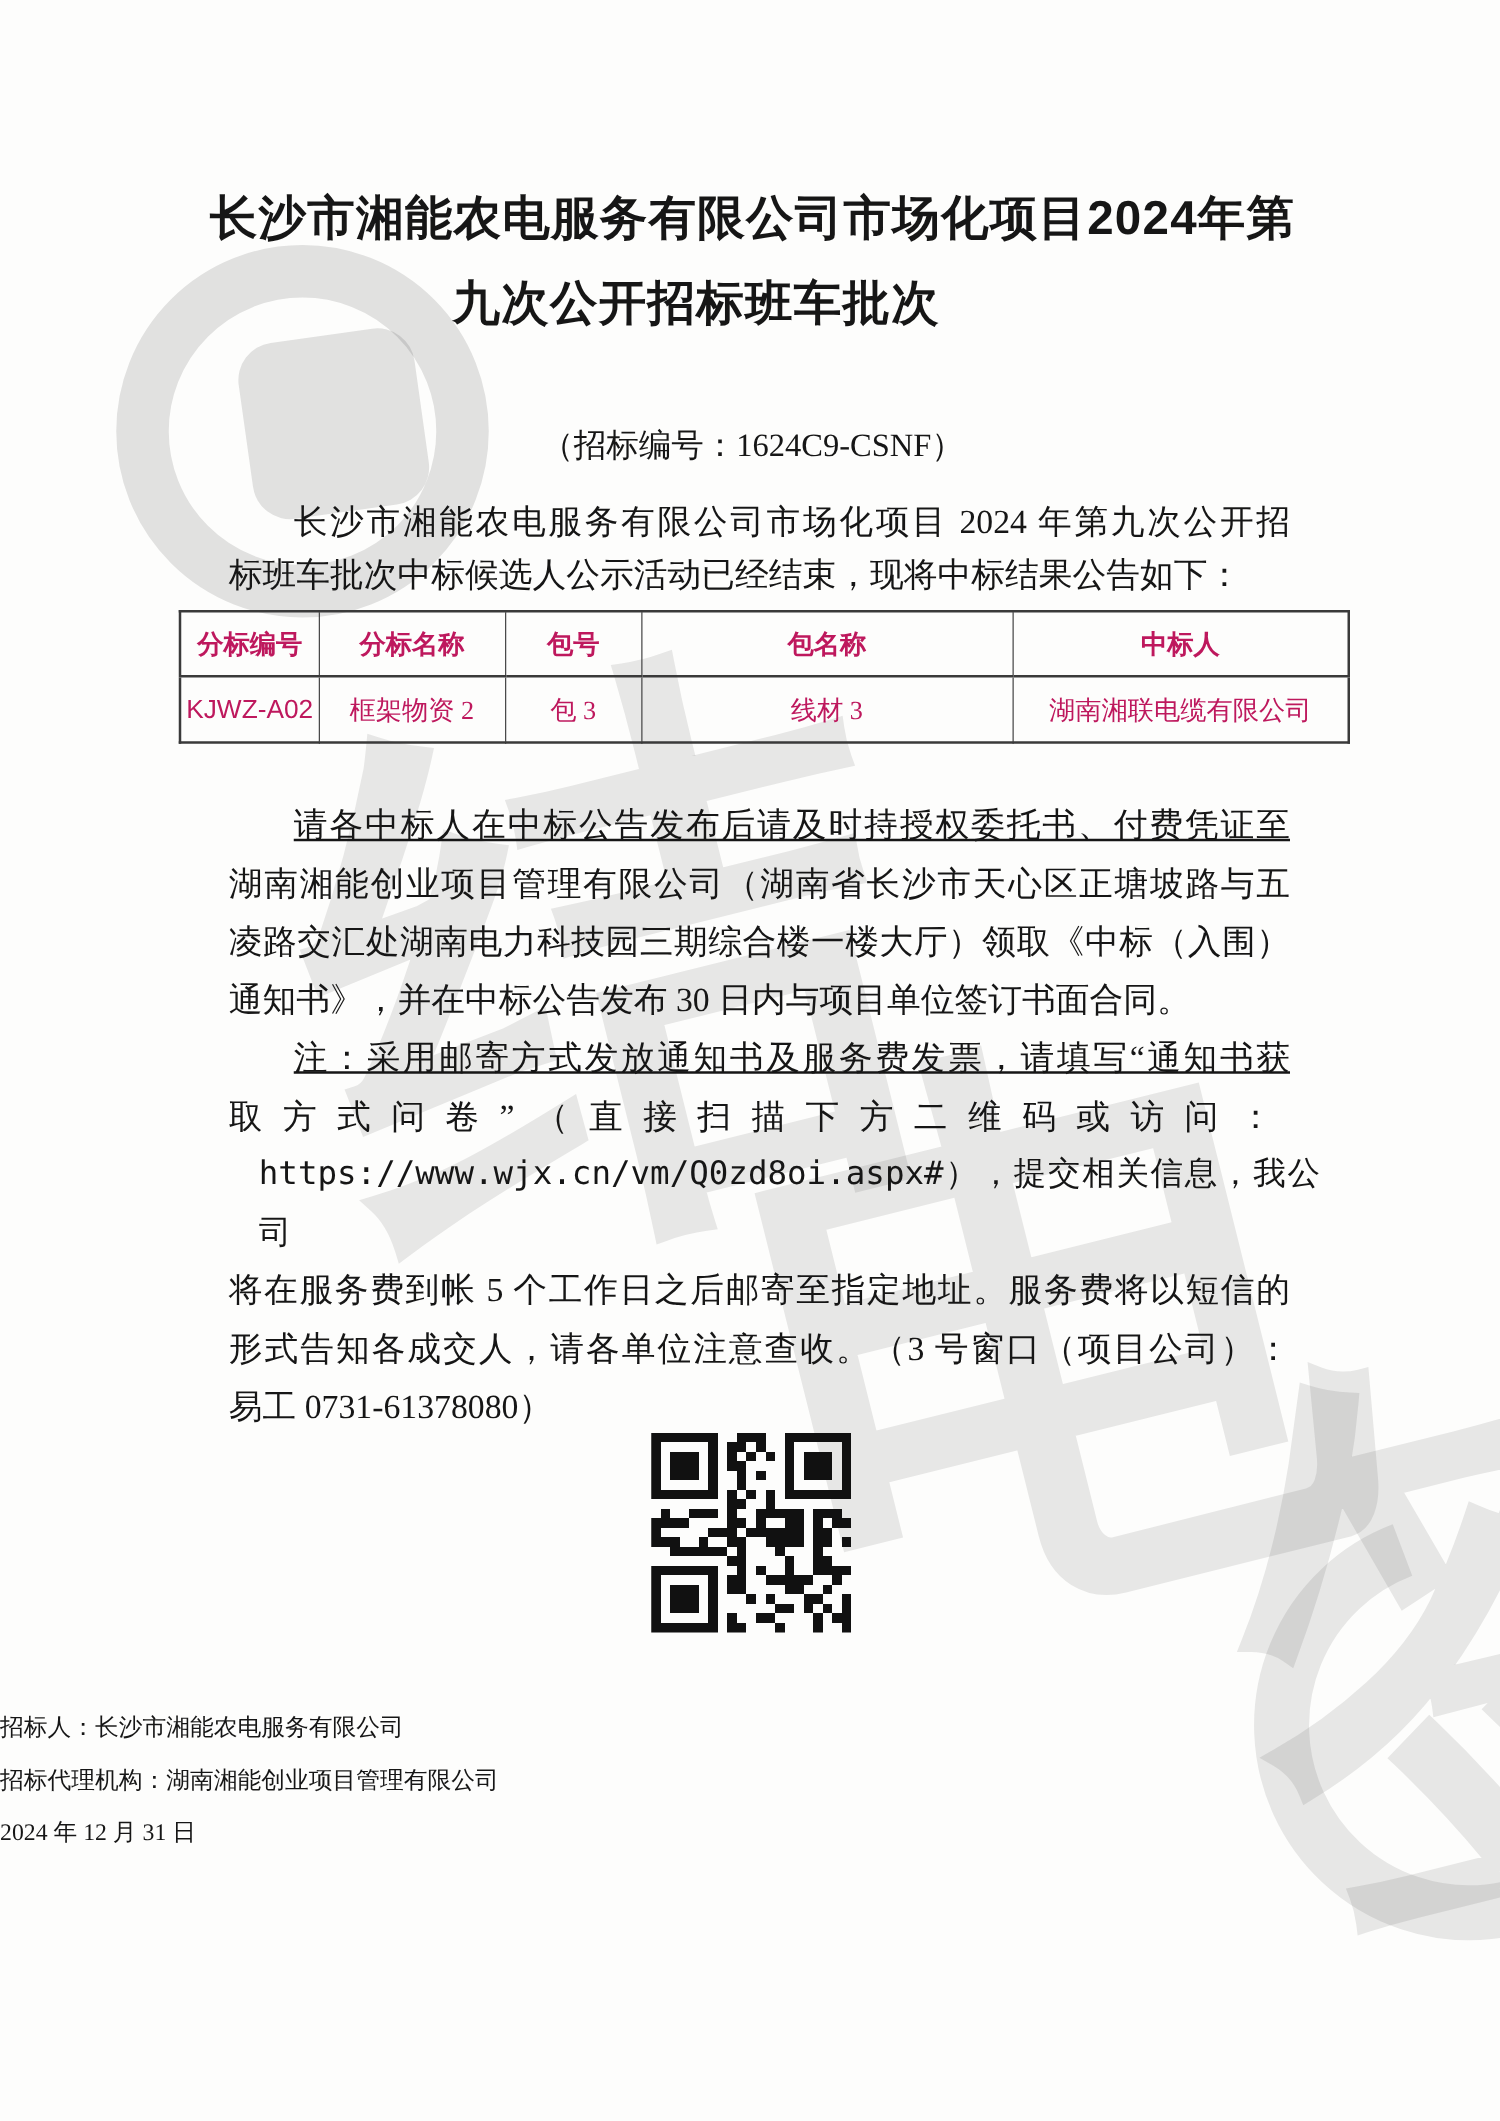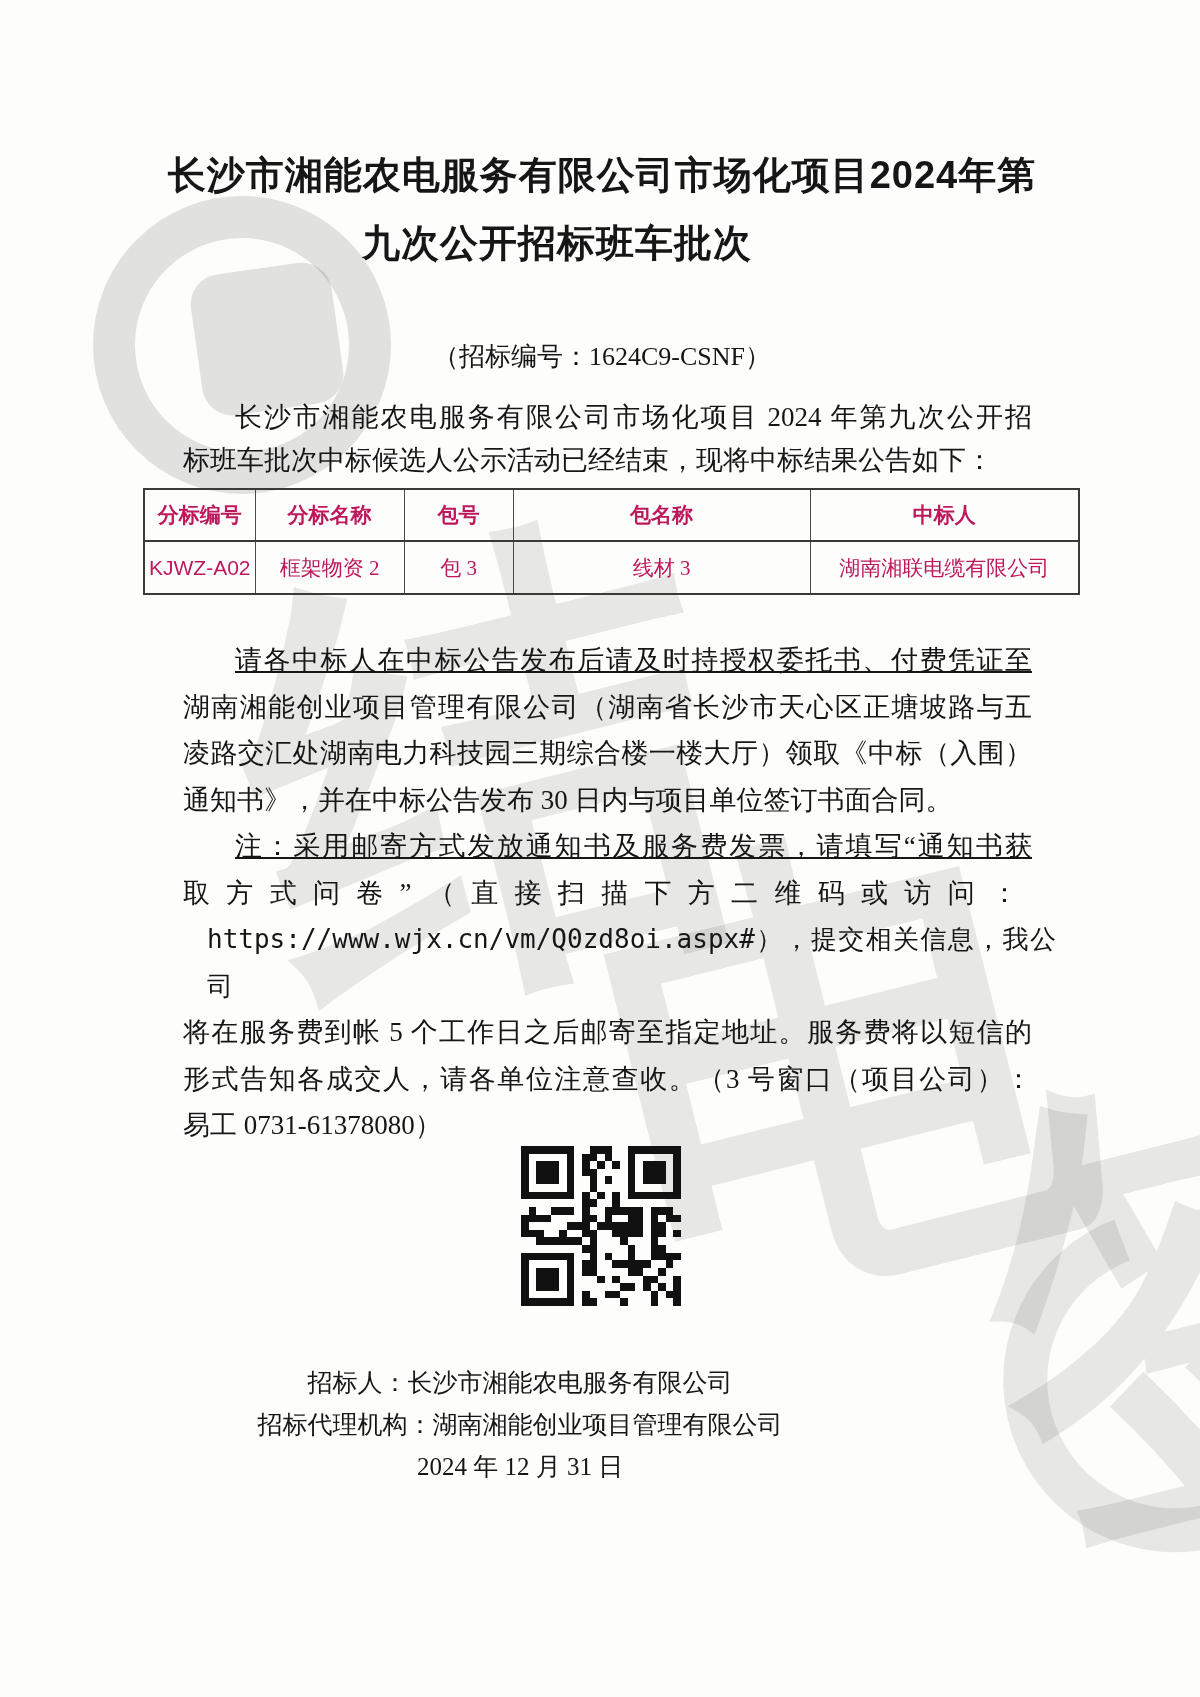--- a/index.html
+++ b/index.html
@@ -67,22 +67,22 @@
     font-weight:700;height:50px;border-bottom:2px solid #3a3a3a;
   }
   table.result td{height:51px;font-family:"Liberation Serif","DejaVu Serif",serif;}
   table.result td.code{font-family:"Liberation Sans","DejaVu Sans",sans-serif;}
   
   .qr{left:521px;top:1146px;width:160px;height:160px;}
   .qr svg{display:block;width:160px;height:160px;}
   
   .footer{
     left:0;width:1040px;top:1362px;
-    text-align:center;
-    font-size:25px;line-height:42px;
+    text-align:left;
+    font-size:19px;line-height:42px;
   }
 </style>
 </head>
 <body>
 
 <div class="page">
 
   <div class="wm">
     <svg width="1200" height="1697" viewBox="0 0 1200 1697">
       <circle cx="242" cy="345" r="128" fill="none" stroke="rgba(40,40,40,0.13)" stroke-width="42"></circle>

